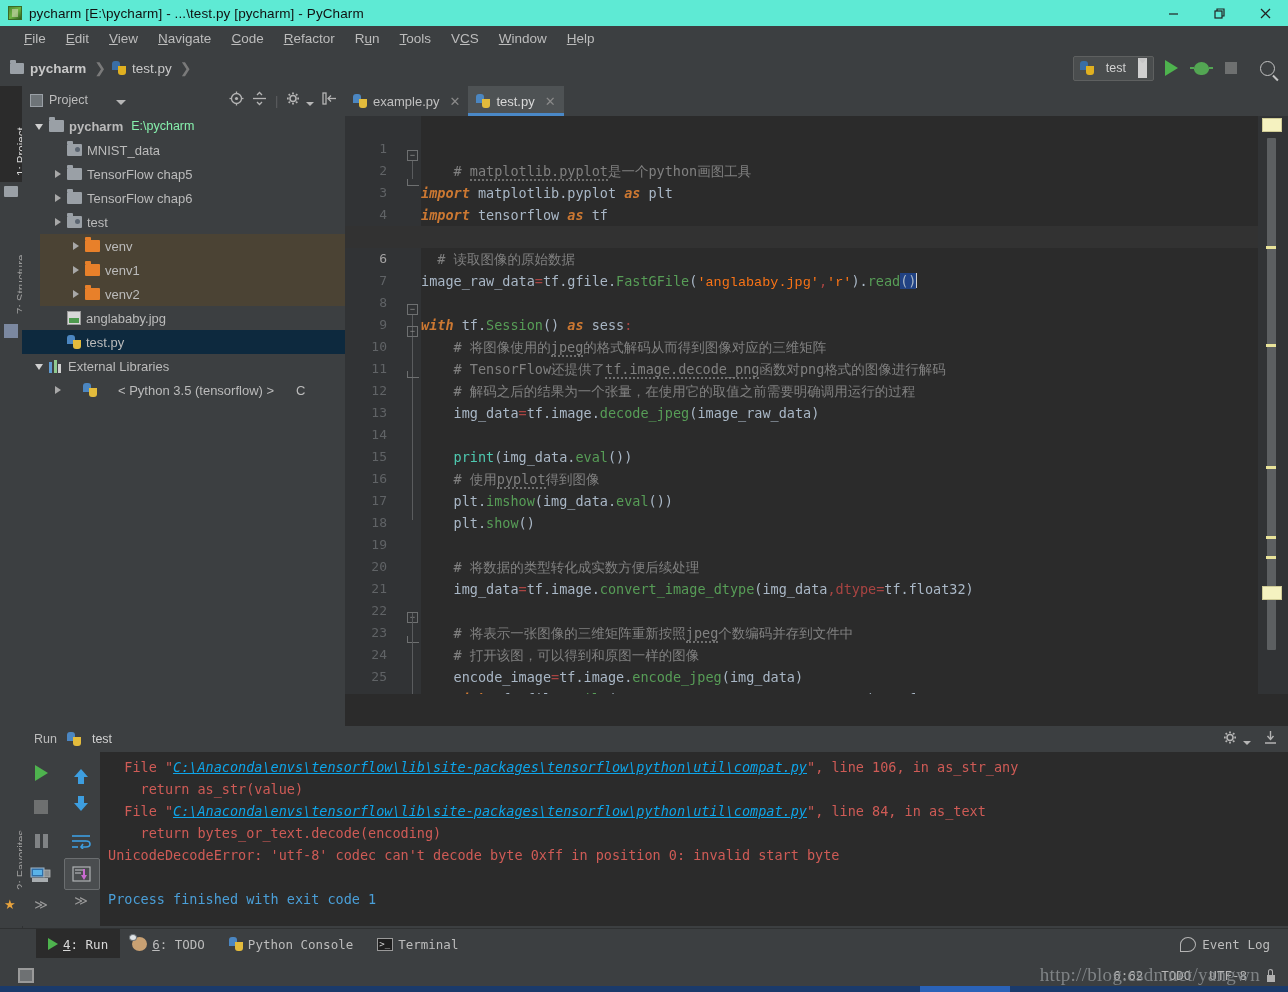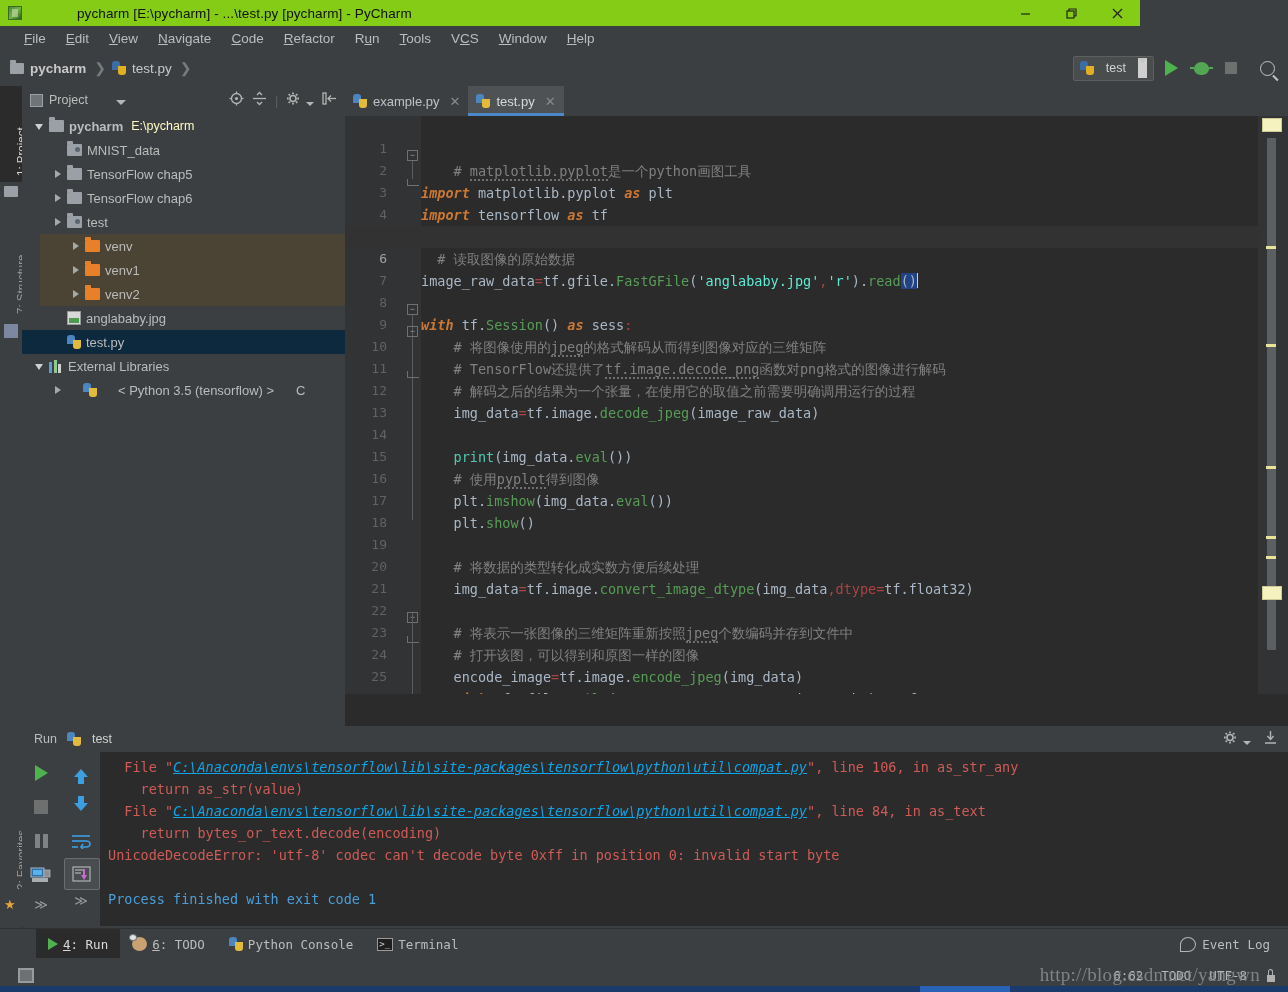--- a/index.html
+++ b/index.html
@@ -7,23 +7,23 @@
     width:1288px;height:992px;overflow:hidden;
     font-family:"Liberation Sans", sans-serif;
     font-size:13px;
     background:#3c3f41;color:#bbbbbb;
     -webkit-font-smoothing:antialiased;
   }
   .app{position:relative;width:1288px;height:992px;}
 
   
   .titlebar{
-    position:absolute;left:0;top:0;width:1140px;height:26px;
-    background:#84cc16;color:#000000;
-    display:flex;align-items:center;gap:48px;
+    position:absolute;left:0;top:0;width:1288px;height:26px;
+    background:#5eead4;color:#000000;
+    display:flex;align-items:center;
   }
   .titlebar .tb-icon{width:14px;height:14px;margin-left:8px;margin-right:7px;
     background:linear-gradient(135deg,#4a8a30 0%,#6fb544 50%,#2d5c1c 100%);
     border:1px solid #3a6a26;box-sizing:border-box;position:relative;}
   .titlebar .tb-icon:after{content:"";position:absolute;left:3px;top:2px;width:6px;height:8px;
     background:#d8d8c0;opacity:.55;}
   .titlebar .tb-title{font-size:13.5px;color:#111;letter-spacing:.1px;}
   .winbtns{position:absolute;right:0;top:0;height:26px;display:flex;}
   .winbtn{width:46px;height:26px;display:flex;align-items:center;justify-content:center;color:#222;font-size:14px;}
   .winbtn svg{display:block;}
@@ -93,21 +93,21 @@
   .imgic{width:14px;height:14px;margin:0 5px 0 2px;background:#d8d8d8;border:1px solid #9a9a9a;box-sizing:border-box;position:relative;flex:0 0 auto;}
   .imgic:after{content:"";position:absolute;left:1px;bottom:1px;width:10px;height:5px;background:#4e9a4e;}
   .pyic2{width:14px;height:14px;margin:0 5px 0 2px;position:relative;flex:0 0 auto;}
   .pyic2:before{content:"";position:absolute;left:0;top:0;width:8px;height:9px;background:#4b86c1;border-radius:3px 3px 0 0;}
   .pyic2:after{content:"";position:absolute;right:0;bottom:0;width:8px;height:9px;background:#e3bb3c;border-radius:0 0 3px 3px;}
   .libic{width:14px;height:13px;margin:0 5px 0 2px;display:flex;gap:1.5px;align-items:flex-end;flex:0 0 auto;}
   .libic i{display:block;width:3px;background:#6fa86f;}
   .libic i:nth-child(1){height:11px;background:#5f9ad0;}
   .libic i:nth-child(2){height:13px;background:#8fc98f;}
   .libic i:nth-child(3){height:9px;background:#d0d0d0;}
-  .tpath{color:#fef9c3;margin-left:8px;font-size:12.5px;}
+  .tpath{color:#86efac;margin-left:8px;font-size:12.5px;}
   .bold{font-weight:bold;}
   .hscroll{position:absolute;left:38px;top:716px;width:160px;height:7px;background:#6a6d6e;border-radius:3px;}
 
   
   .editorwrap{position:absolute;left:345px;top:86px;width:943px;height:640px;background:#2b2b2b;}
   .tabsrow{height:30px;background:#3c3f41;display:flex;align-items:stretch;}
   .etab{display:flex;align-items:center;gap:6px;padding:0 8px 0 8px;font-size:13px;color:#c0c0c0;position:relative;}
   .etab.active{background:#4e5254;color:#d8d8d8;}
   .etab.active:after{content:"";position:absolute;left:0;right:0;bottom:0;height:3px;background:#4a88c7;}
   .etab .x{color:#8a8a8a;font-size:13px;margin-left:4px;}
@@ -116,21 +116,21 @@
   .gutter{position:absolute;left:0;top:0;width:58px;height:588px;background:#313335;}
   .foldcol{position:absolute;left:58px;top:0;width:18px;height:588px;background:#313335;}
   .codelines{position:absolute;left:0;top:0;width:943px;height:588px;font-family:"DejaVu Sans Mono","Liberation Mono",monospace;font-size:13.5px;}
   .cline{height:22px;line-height:22px;white-space:pre;position:relative;}
   .cline .ln{position:absolute;left:0;width:42px;text-align:right;color:#606366;font-size:13px;font-family:"DejaVu Sans Mono",monospace;}
   .cline .ct{position:absolute;left:76px;}
   .cline.hl{background:#323232;}
   .cline.hl .ln{color:#a4a3a3;}
   .tkn-kw{color:#cc7832;font-style:italic;font-weight:bold;}
   .tkn-cm{color:#808080;}
-  .tkn-str{color:#5eead4;}
+  .tkn-str{color:#f97316;font-family:Liberation Mono, monospace;}
   .tkn-txt{color:#a9b7c6;}
   .tkn-green{color:#579d57;}
   .tkn-call{color:#4ec9b0;}
   .tkn-red{color:#a94442;}
   .sel-blue{background:#214283;}
   .caret{display:inline-block;width:1px;height:15px;background:#d0d0d0;vertical-align:-2px;}
   .squig{border-bottom:2px dotted #6f6f6f;}
   .foldmark{position:absolute;left:62px;width:11px;height:11px;box-sizing:border-box;}
   .fold-minus{border:1px solid #6e7071;color:#9a9a9a;font-size:9px;line-height:9px;text-align:center;}
   .fold-bar{position:absolute;left:67px;width:1px;background:#5a5c5e;}

